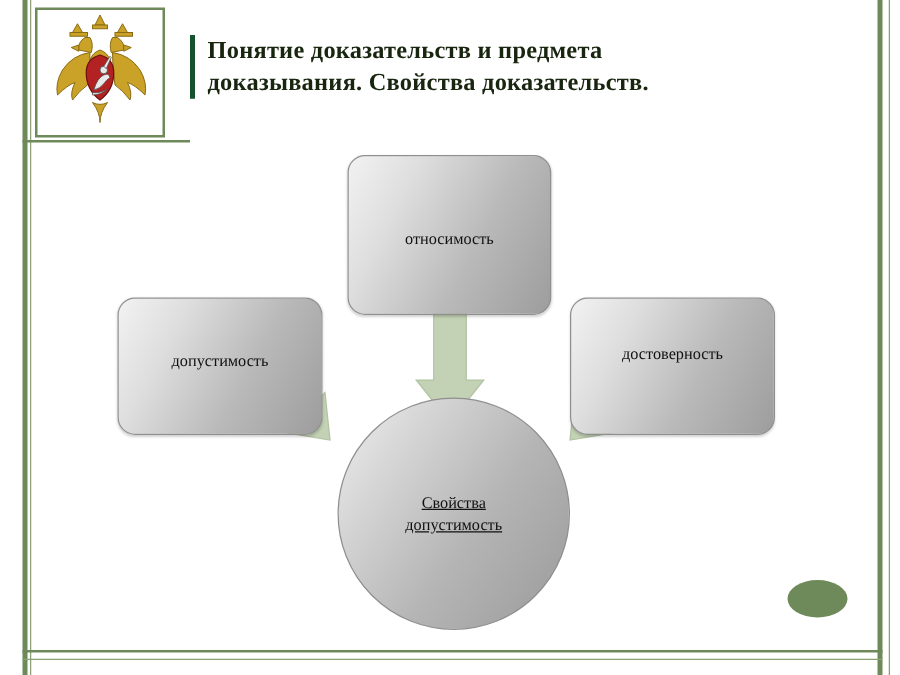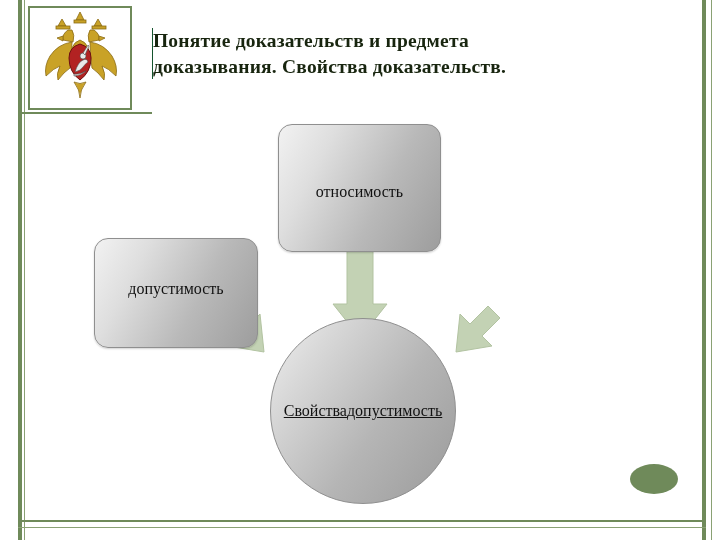--- a/index.html
+++ b/index.html
@@ -99,43 +99,43 @@
     box-sizing: border-box;
   }
   .emblem-box svg { display: block; }
 
   
   .title-block {
     position: absolute;
     left: 152px;
     top: 28px;
     width: 408px;
-    border-left: 1px solid #14532d;
-    padding-left: 0;
+    border-left: 4px solid #14532d;
+    padding-left: 10px;
     box-sizing: border-box;
   }
   .title-text {
     font-family: "Liberation Serif", serif;
     font-size: 19.5px;
     font-weight: bold;
     color: #18250f;
     line-height: 1.32;
     letter-spacing: 0.2px;
   }
 
   
   .shape {
     position: absolute;
     box-sizing: border-box;
     display: flex;
     align-items: center;
     justify-content: center;
     text-align: center;
     font-family: "Liberation Serif", serif;
-    font-size: 16px;
+    font-size: 13px;
     color: #111111;
     border: 1px solid #8f8f8f;
   }
   .rbox {
     border-radius: 14px;
     background: linear-gradient(118deg, #f2f2f2 0%, #dedede 26%, #b9b9b9 62%, #9d9d9d 100%);
     box-shadow: 0 1px 2px rgba(0,0,0,0.18);
   }
   #shape-relevance {
     left: 278px;
@@ -161,21 +161,21 @@
   }
   .circle {
     border-radius: 50%;
     background: linear-gradient(125deg, #efefef 0%, #d8d8d8 22%, #b5b5b5 58%, #9a9a9a 100%);
   }
   #shape-center {
     left: 270px;
     top: 318px;
     width: 186px;
     height: 186px;
-    flex-direction: row;
+    flex-direction: column;
     line-height: 1.35;
   }
   #shape-center .line {
     text-decoration: underline;
   }
 
   
   .arrow {
     position: absolute;
   }
@@ -252,19 +252,22 @@
   </div>
 
   <div class="shape rbox" id="shape-relevance">
     <span>относимость</span>
   </div>
 
   <div class="shape rbox" id="shape-admissibility">
     <span>допустимость</span>
   </div>
 
+  <div class="shape rbox" id="shape-reliability">
+    <span>достоверность</span>
+  </div>
 
   <div class="shape circle" id="shape-center">
     <span class="line">Свойства</span>
     <span class="line">допустимость</span>
   </div>
 
 </div>
 
 </body></html>

